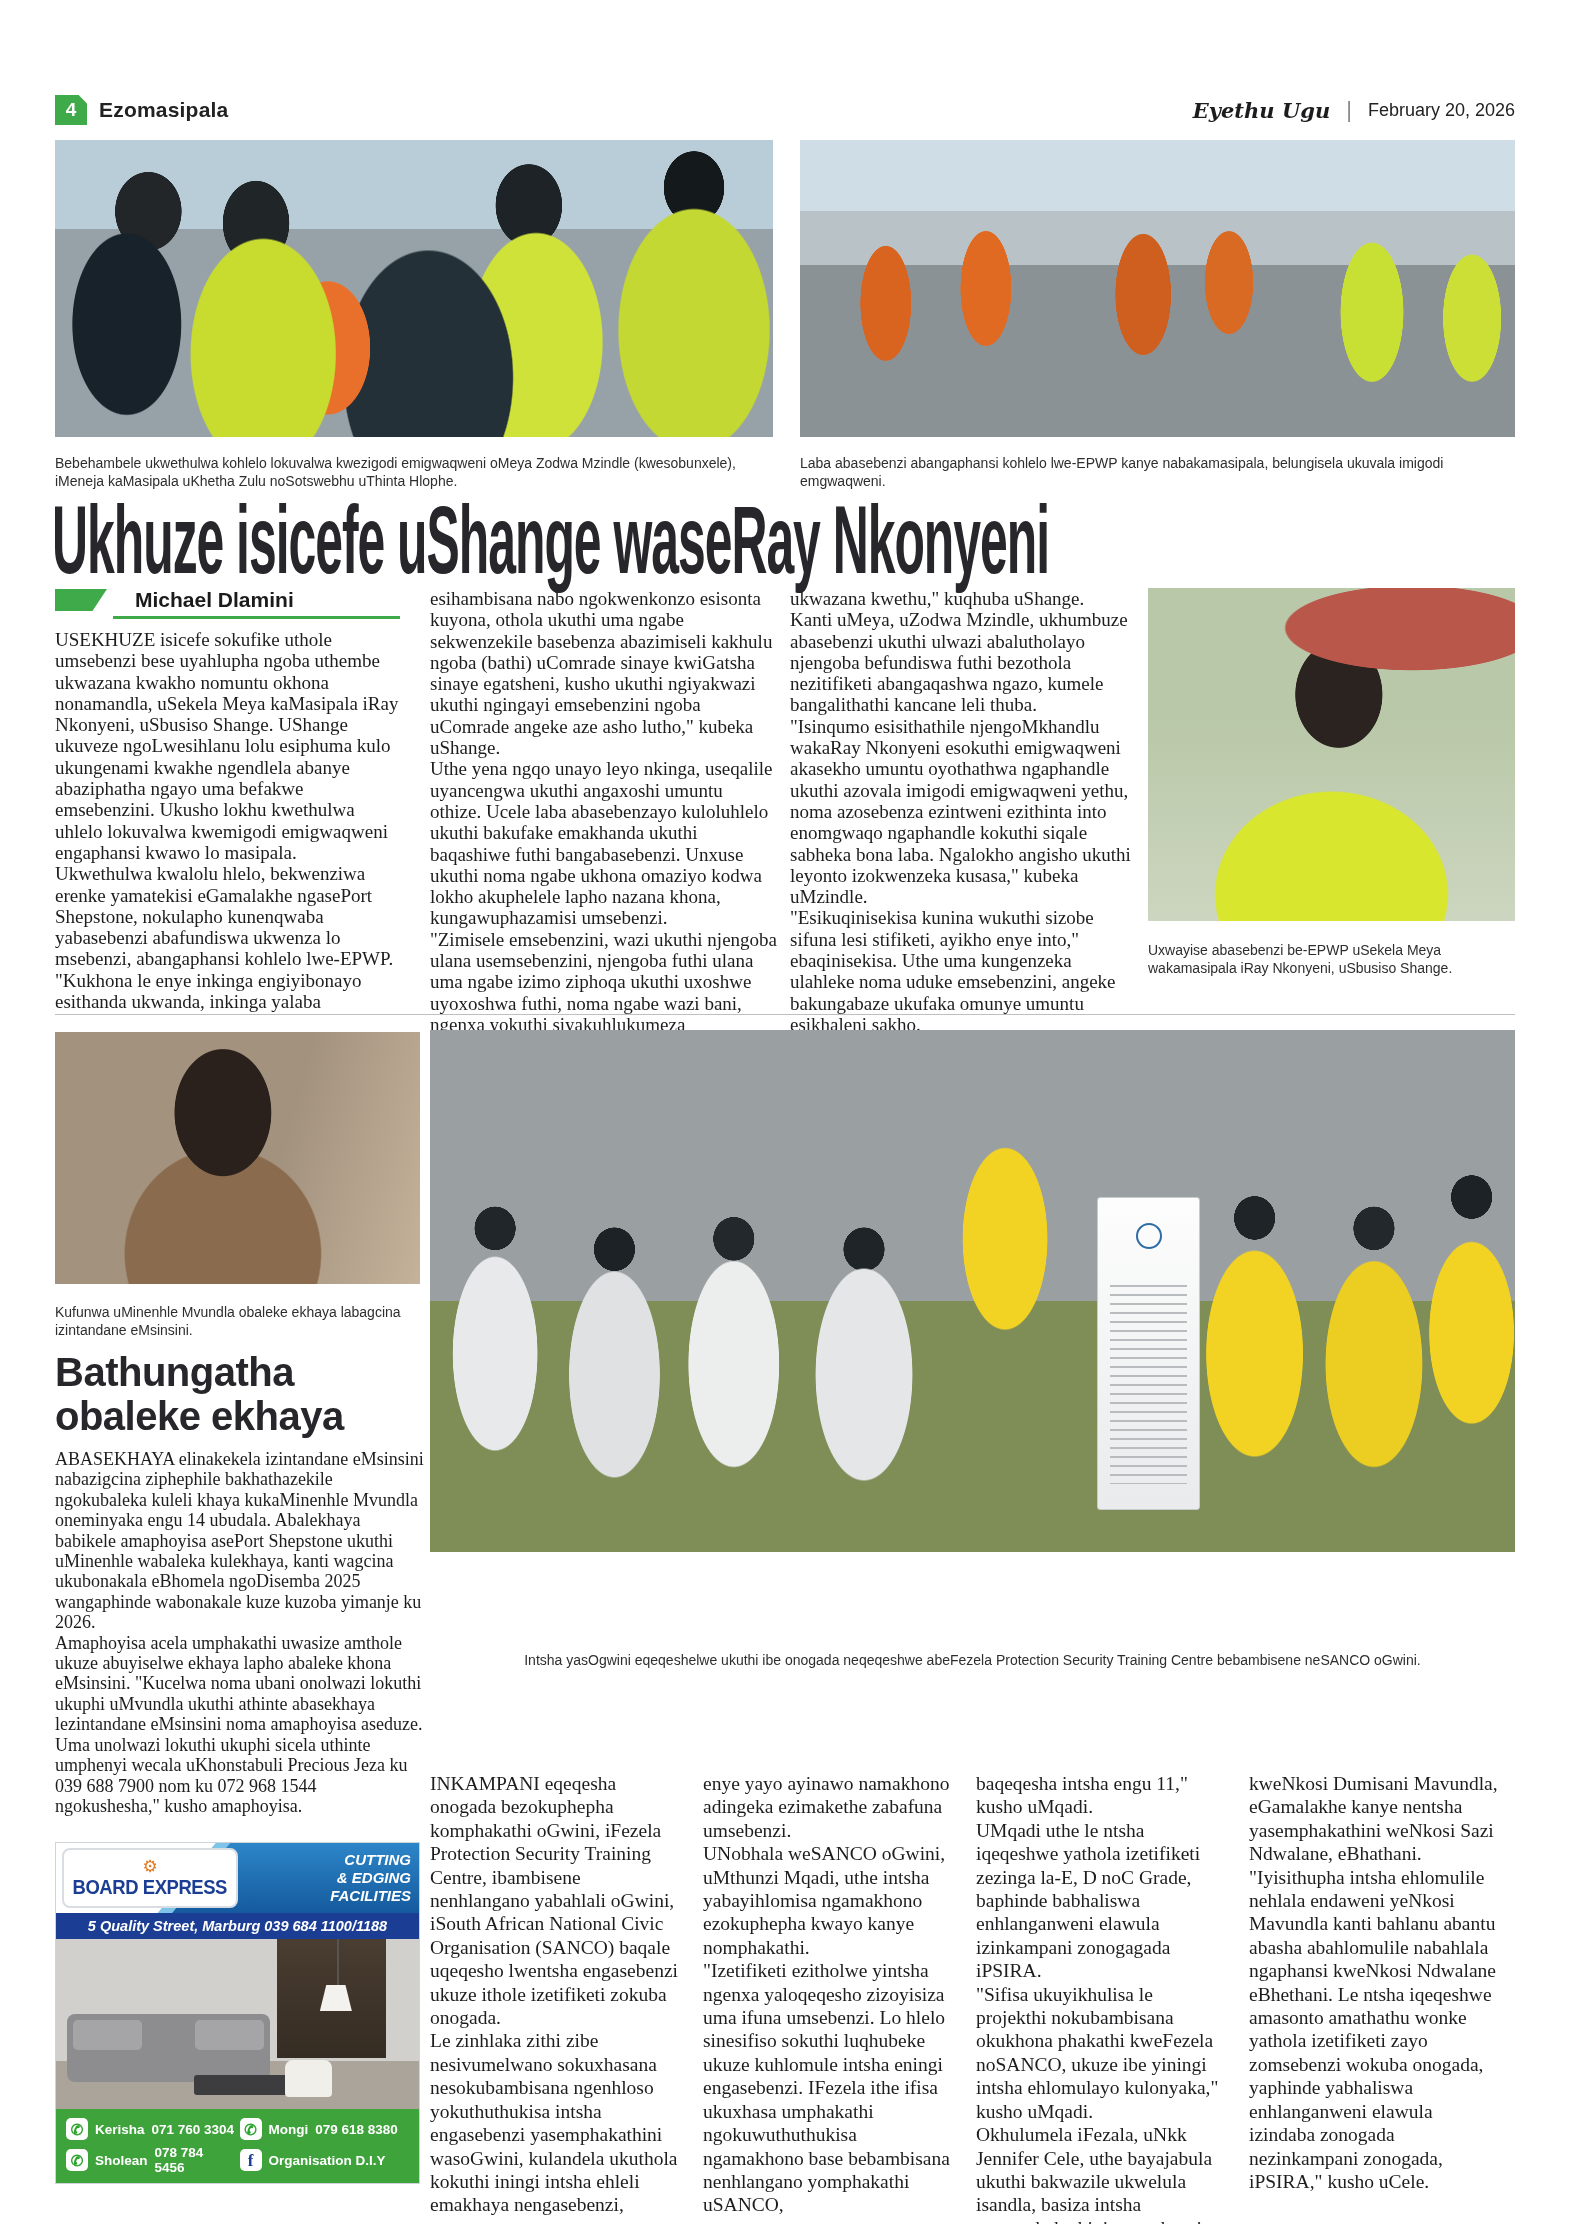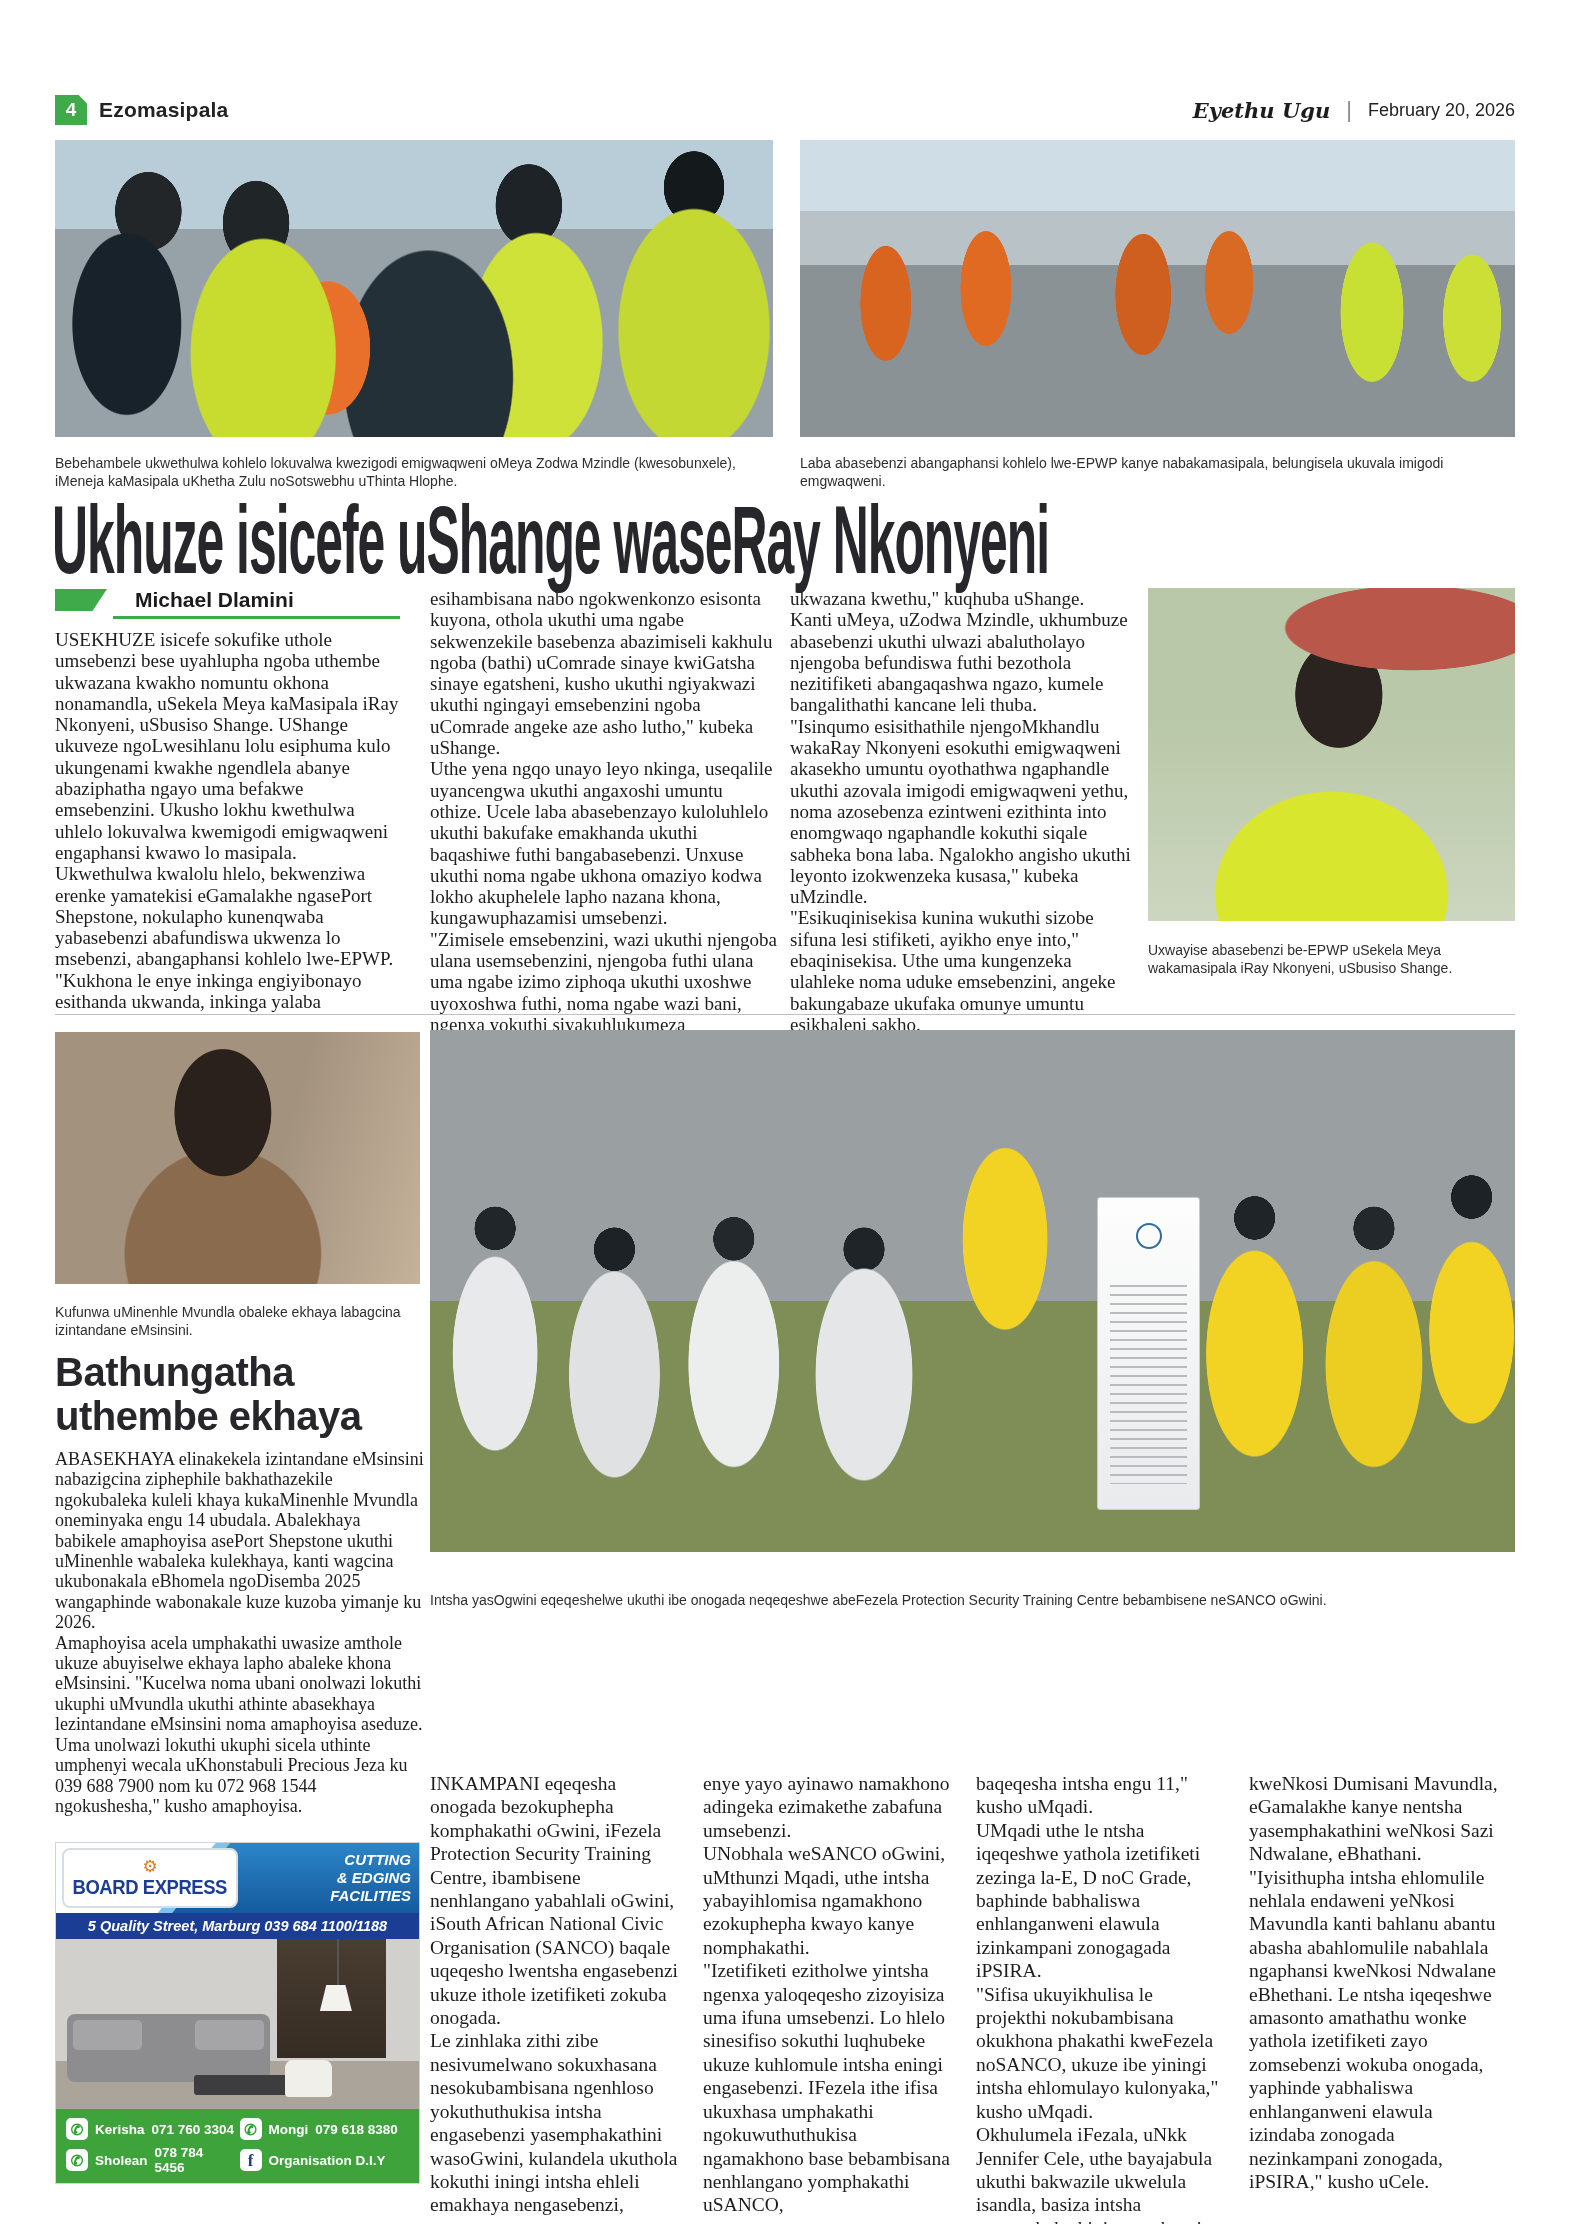--- a/index.html
+++ b/index.html
@@ -90,21 +90,21 @@
     border:2px solid #2e6da4;}
   .banner-lines{position:absolute;left:12%;right:12%;top:28%;bottom:8%;
     background:repeating-linear-gradient(#b9bcbf 0 2px,transparent 2px 9px);}
 
   
   .cap{position:absolute;font-size:14px;line-height:1.28;color:var(--cap);margin-top:12px;}
   .cap-tl{left:55px;top:443px;width:705px;}
   .cap-tr{left:800px;top:443px;width:680px;}
   .cap-man{left:1148px;top:930px;width:367px;}
   .cap-woman{left:55px;top:1292px;width:365px;}
-  .cap-group{left:430px;top:1580px;width:1085px;}
+  .cap-group{left:430px;top:1640px;width:1085px;text-align:center;}
 
   
   .headline1{position:absolute;left:52px;top:492px;white-space:nowrap;}
   .headline1 .squeeze{display:inline-block;transform:scaleX(.52);transform-origin:0 50%;
     font-weight:bold;font-size:96px;line-height:1;letter-spacing:-2px;color:var(--headline);}
   .byline{position:absolute;left:55px;top:588px;width:345px;}
   .byline-row{display:flex;align-items:center;gap:28px;}
   .byline-marker{width:52px;height:22px;background:var(--green);clip-path:polygon(0 0,100% 0,72% 100%,0 100%);}
   .byline-name{font-size:21px;font-weight:bold;color:#1b1b1b;}
   .byline-rule{margin-top:4px;margin-left:58px;width:287px;height:3px;background:var(--green);}
@@ -199,21 +199,21 @@
 "Isinqumo esisithathile njengoMkhandlu wakaRay Nkonyeni esokuthi emigwaqweni akasekho umuntu oyothathwa ngaphandle ukuthi azovala imigodi emigwaqweni yethu, noma azosebenza ezintweni ezithinta into enomgwaqo ngaphandle kokuthi siqale sabheka bona laba. Ngalokho angisho ukuthi leyonto izokwenzeka kusasa," kubeka uMzindle.
 "Esikuqinisekisa kunina wukuthi sizobe sifuna lesi stifiketi, ayikho enye into," ebaqinisekisa. Uthe uma kungenzeka ulahleke noma uduke emsebenzini, angeke bakungabaze ukufaka omunye umuntu esikhaleni sakho.</div>
   <div class="photo photo-man"></div>
   <div class="cap cap-man">Uxwayise abasebenzi be-EPWP uSekela Meya wakamasipala iRay Nkonyeni, uSbusiso Shange.</div>
 
   <div class="rule-h"></div>
 
   <div class="photo photo-woman"></div>
   <div class="cap cap-woman">Kufunwa uMinenhle Mvundla obaleke ekhaya labagcina izintandane eMsinsini.</div>
   <h2 class="headline2">Bathungatha
-uthembe ekhaya</h2>
+obaleke ekhaya</h2>
   <div class="col a2body">ABASEKHAYA elinakekela izintandane eMsinsini nabazigcina ziphephile bakhathazekile ngokubaleka kuleli khaya kukaMinenhle Mvundla oneminyaka engu 14 ubudala. Abalekhaya babikele amaphoyisa asePort Shepstone ukuthi uMinenhle wabaleka kulekhaya, kanti wagcina ukubonakala eBhomela ngoDisemba 2025 wangaphinde wabonakale kuze kuzoba yimanje ku 2026.
 Amaphoyisa acela umphakathi uwasize amthole ukuze abuyiselwe ekhaya lapho abaleke khona eMsinsini. "Kucelwa noma ubani onolwazi lokuthi ukuphi uMvundla ukuthi athinte abasekhaya lezintandane eMsinsini noma amaphoyisa aseduze. Uma unolwazi lokuthi ukuphi sicela uthinte umphenyi wecala uKhonstabuli Precious Jeza ku 039 688 7900 nom ku 072 968 1544 ngokushesha," kusho amaphoyisa.</div>
 
   <div class="photo photo-group">
     <div class="banner">
       <div class="banner-logo"></div>
       <div class="banner-lines"></div>
     </div>
   </div>
   <div class="cap cap-group">Intsha yasOgwini eqeqeshelwe ukuthi ibe onogada neqeqeshwe abeFezela Protection Security Training Centre bebambisene neSANCO oGwini.</div>

